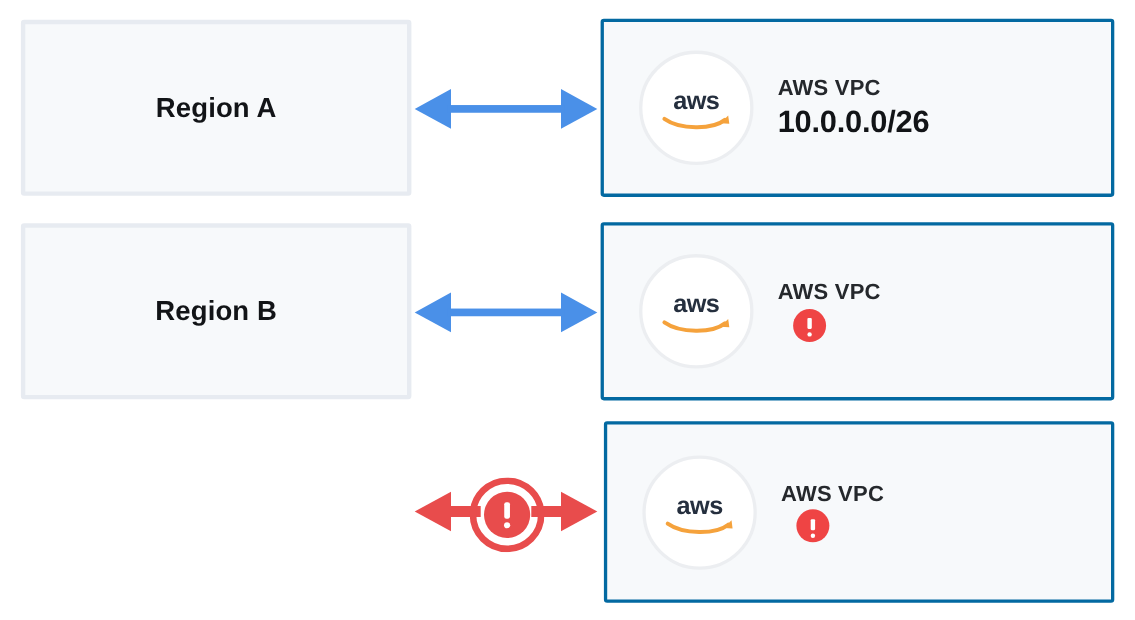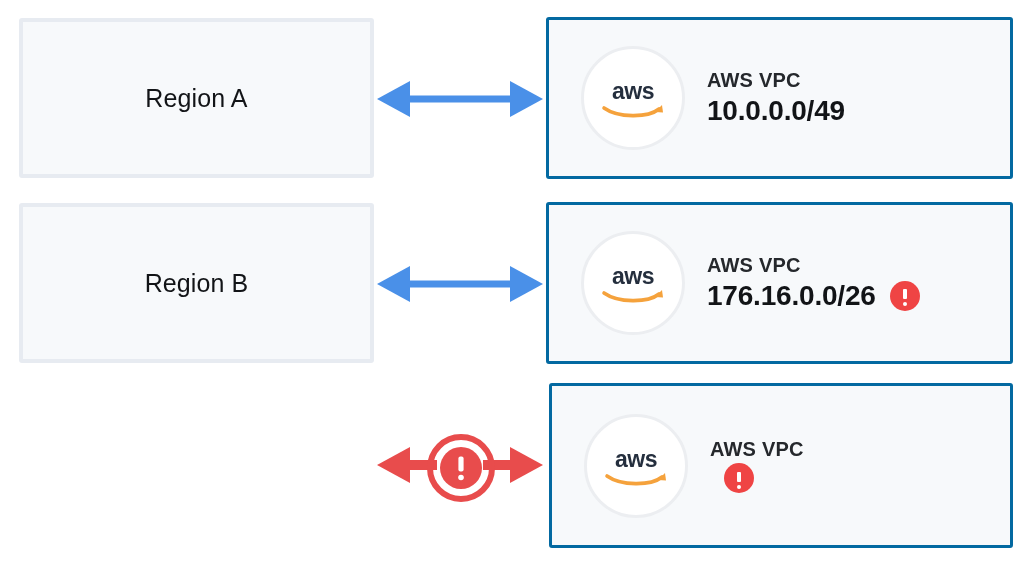--- a/index.html
+++ b/index.html
@@ -46,21 +46,21 @@
   }
   .row-1 .region-box { left: 19px; top: 4px;  width: 355px; height: 160px; }
   .row-2 .region-box { left: 19px; top: 4px;  width: 355px; height: 160px; }
   .row-3 .region-box { left: 22px; top: 4px;  width: 353px; height: 161px; }
 
   .region-label {
     font-size: 25px;
     color: #121417;
     letter-spacing: 0.1px;
     line-height: 1;
-    font-weight: 400;
+    font-weight: 700;
   }
 
   
   .vpc-box {
     position: absolute;
     box-sizing: border-box;
     background: #f7f9fb;
     border: 3px solid #0369a1;
     border-radius: 3px;
     display: flex;
@@ -191,21 +191,21 @@
       <div class="aws-logo">
         <svg width="66" height="42" viewBox="0 0 66 42" aria-hidden="true">
           <text x="33" y="22" text-anchor="middle" font-family="'Liberation Sans', sans-serif" font-size="23" font-weight="700" fill="#252f3e" letter-spacing="-0.5">aws</text>
           <path d="M4 31 C 18 41, 48 41, 59 32" stroke="#f5a23c" stroke-width="3.6" fill="none" stroke-linecap="round"></path>
           <polygon points="62,28 55,35 63,35.5" fill="#f5a23c"></polygon>
         </svg>
       </div>
       <div class="vpc-text">
         <span class="vpc-title">AWS VPC</span>
         <div class="vpc-cidr-line">
-          <span class="vpc-cidr">10.0.0.0/49</span>
+          <span class="vpc-cidr">10.0.0.0/26</span>
 
         </div>
       </div>
     </div>
   </div>
 
   <div class="row row-2">
 
     <div class="region-box">
       <span class="region-label">Region B</span>
@@ -223,21 +223,20 @@
       <div class="aws-logo">
         <svg width="66" height="42" viewBox="0 0 66 42" aria-hidden="true">
           <text x="33" y="22" text-anchor="middle" font-family="'Liberation Sans', sans-serif" font-size="23" font-weight="700" fill="#252f3e" letter-spacing="-0.5">aws</text>
           <path d="M4 31 C 18 41, 48 41, 59 32" stroke="#f5a23c" stroke-width="3.6" fill="none" stroke-linecap="round"></path>
           <polygon points="62,28 55,35 63,35.5" fill="#f5a23c"></polygon>
         </svg>
       </div>
       <div class="vpc-text">
         <span class="vpc-title">AWS VPC</span>
         <div class="vpc-cidr-line">
-          <span class="vpc-cidr">176.16.0.0/26</span>
           <span class="error-badge">
             <i class="bang"></i>
           </span>
         </div>
       </div>
     </div>
   </div>
 
   <div class="row row-3">
 

